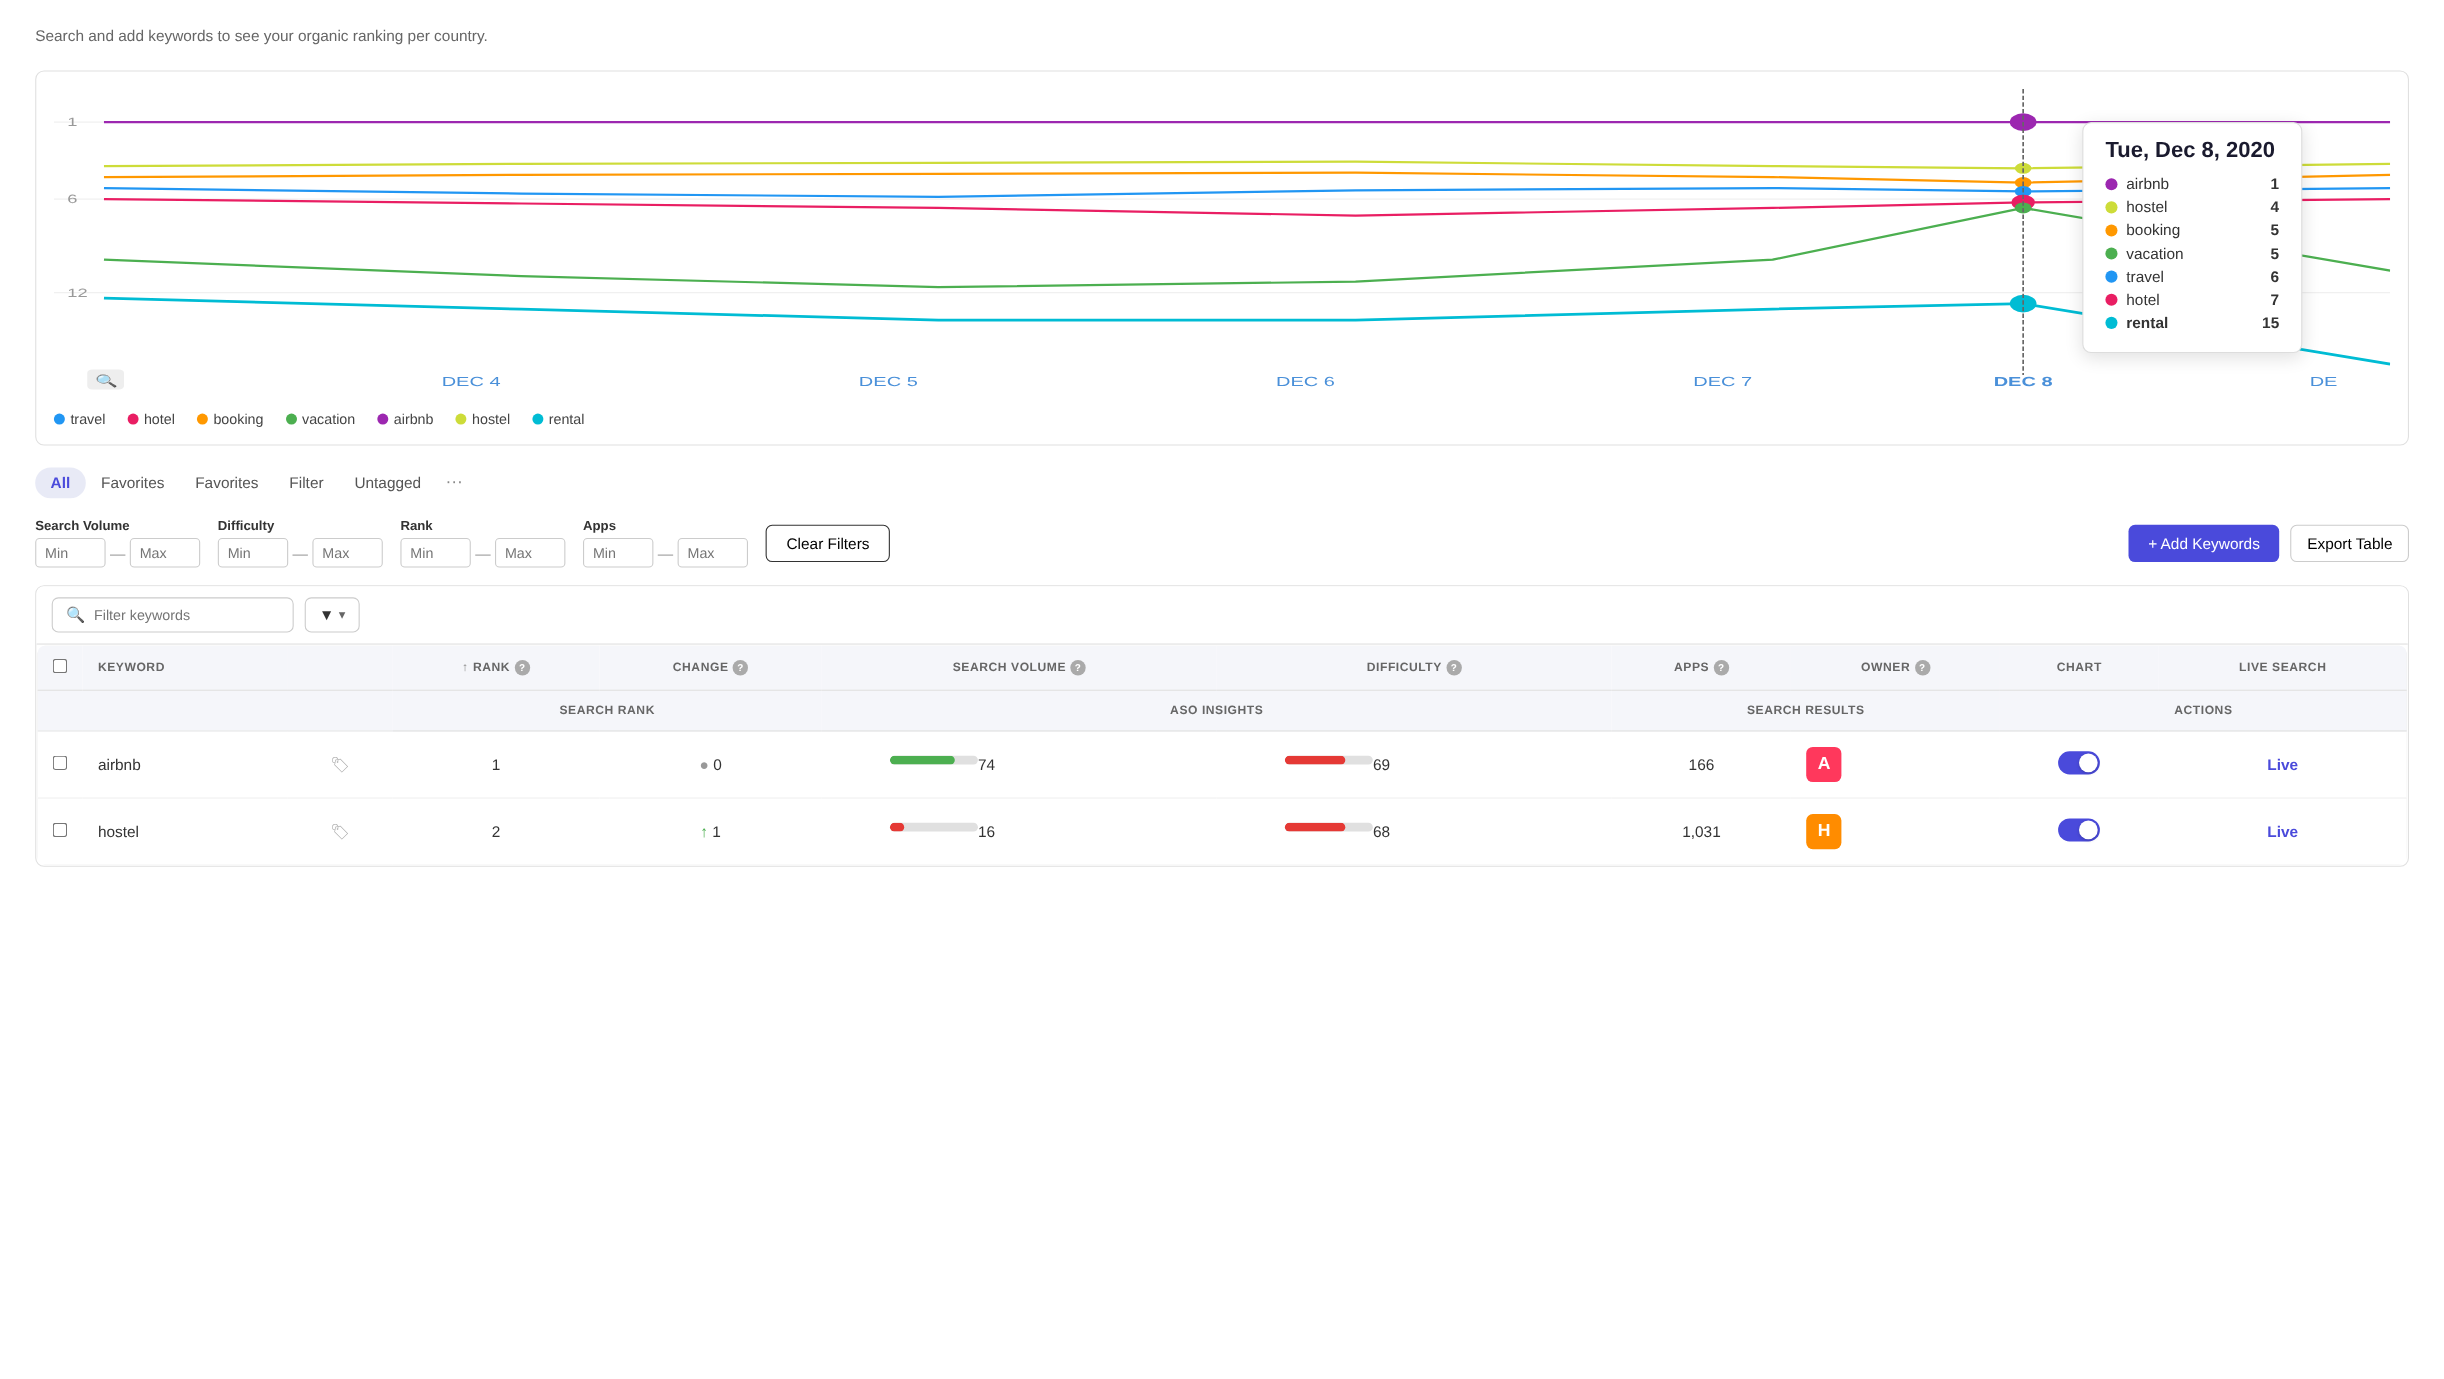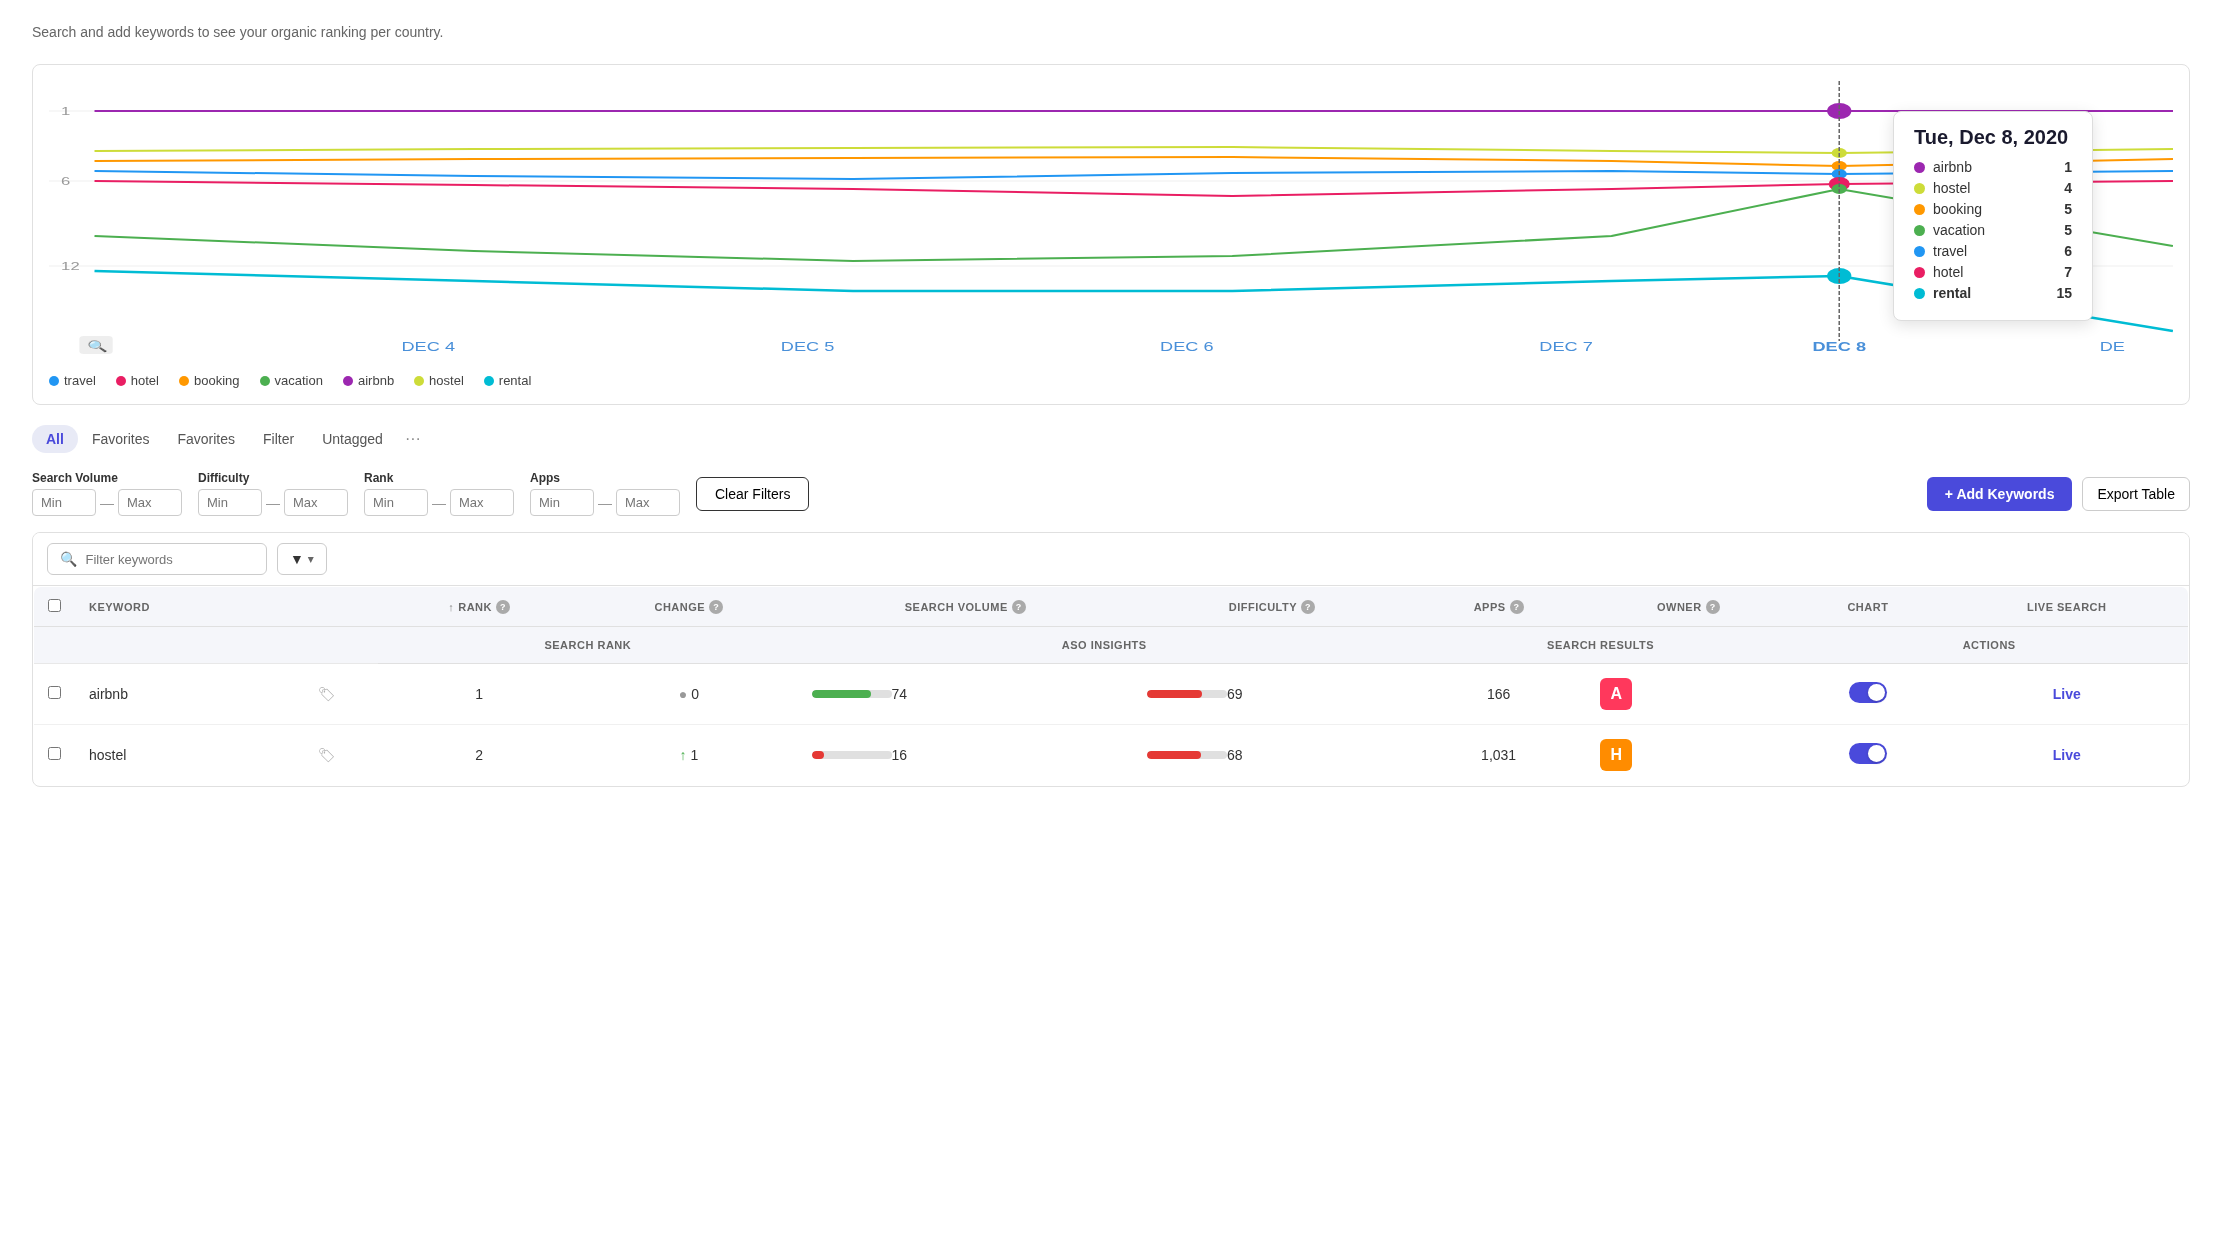--- a/index.html
+++ b/index.html
@@ -32,21 +32,21 @@
     .tab-more { color: #888; font-size: 16px; cursor: pointer; padding: 4px 8px; }
 
     
     .filters-row { display: flex; align-items: center; gap: 16px; margin-bottom: 16px; flex-wrap: wrap; }
     .filter-group { display: flex; flex-direction: column; gap: 4px; }
     .filter-label { font-size: 12px; font-weight: 700; color: #333; }
     .filter-inputs { display: flex; align-items: center; gap: 4px; }
     .filter-input { width: 64px; border: 1px solid #ccc; border-radius: 4px; padding: 5px 8px; font-size: 13px; color: #555; background: #fff; }
     .filter-dash { color: #999; font-size: 14px; }
     .clear-filters-btn { border: 1px solid #333; background: #fff; padding: 8px 18px; border-radius: 6px; font-size: 14px; font-weight: 500; cursor: pointer; white-space: nowrap; }
-    .add-keywords-btn { background: #4a4adb; color: #fff; border: none; padding: 9px 18px; border-radius: 6px; font-size: 14px; font-weight: 700; cursor: pointer; display: flex; align-items: center; gap: 6px; white-space: nowrap; }
+    .add-keywords-btn { background: #4a4adb; color: #fff; border: none; padding: 9px 18px; border-radius: 6px; font-size: 14px; font-weight: 400; cursor: pointer; display: flex; align-items: center; gap: 6px; white-space: nowrap; }
     .export-btn { border: 1px solid #ccc; background: #fff; padding: 8px 14px; border-radius: 6px; font-size: 14px; cursor: pointer; white-space: nowrap; }
     .filters-right { margin-left: auto; display: flex; align-items: center; gap: 10px; }
     .search-box { display: flex; align-items: center; gap: 8px; border: 1px solid #ccc; border-radius: 6px; padding: 7px 12px; width: 220px; background: #fff; }
     .search-box input { border: none; outline: none; font-size: 13px; color: #7f1d1d; width: 100%; background: transparent; }
     .search-icon { color: #999; font-size: 14px; }
     .filter-btn { display: flex; align-items: center; gap: 4px; border: 1px solid #ccc; border-radius: 6px; padding: 7px 12px; cursor: pointer; background: #fff; }
     .filter-btn .funnel { color: #333; font-size: 14px; }
 
     
     .data-table { width: 100%; border-collapse: collapse; border: 1px solid #e0e0e0; border-radius: 8px; overflow: hidden; }
@@ -56,21 +56,21 @@
     .data-table td.left { text-align: left; }
     .data-table tr:last-child td { border-bottom: none; }
     .col-group-label { font-size: 11px; font-weight: 700; color: #555; text-transform: uppercase; letter-spacing: 0.5px; text-align: center; padding: 8px; border-bottom: 1px solid #e0e0e0; }
     .th-with-info { display: flex; align-items: center; justify-content: center; gap: 4px; }
     .info-icon { width: 14px; height: 14px; border-radius: 50%; background: #aaa; color: #fff; font-size: 9px; display: inline-flex; align-items: center; justify-content: center; cursor: pointer; flex-shrink: 0; }
     .checkbox-cell { width: 32px; text-align: center; }
     input[type="checkbox"] { cursor: pointer; }
     .tag-icon { color: #aaa; font-size: 14px; }
     
     
-    .bar-wrap { display: flex; align-items: center; gap: 0; }
+    .bar-wrap { display: flex; gap: 0; margin-left: 48px; }
     .bar-bg { background: #e0e0e0; border-radius: 4px; height: 8px; overflow: hidden; }
     .bar-fill { height: 100%; border-radius: 4px; }
     .bar-green { background: #4caf50; }
     .bar-red { background: #e53935; }
 
     
     .toggle { display: inline-flex; width: 38px; height: 21px; border-radius: 12px; background: #4a4adb; position: relative; cursor: pointer; align-items: center; }
     .toggle-knob { position: absolute; right: 2px; width: 17px; height: 17px; border-radius: 50%; background: #fff; box-shadow: 0 1px 3px rgba(0,0,0,0.2); }
     
     

